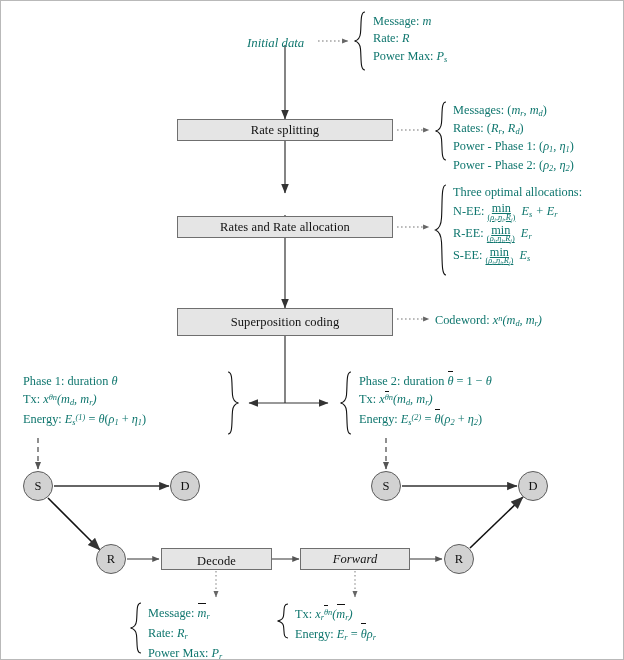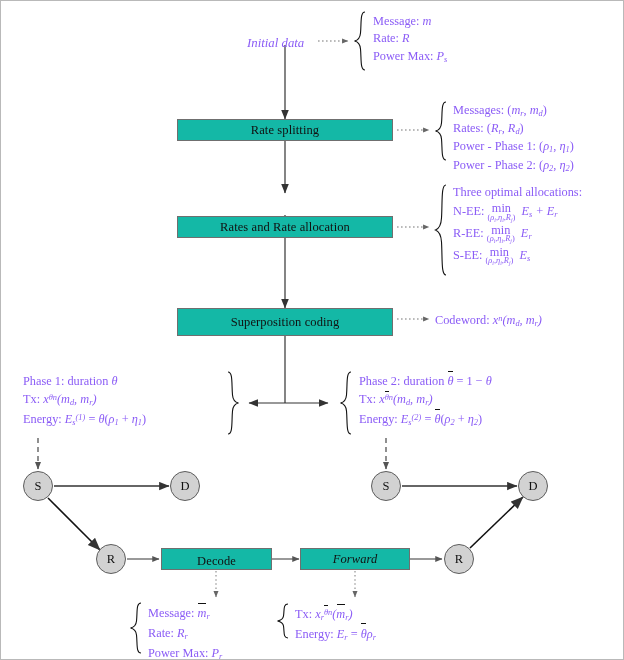--- a/index.html
+++ b/index.html
@@ -1,38 +1,38 @@
 <!DOCTYPE html>
 <html><head>
 <meta charset="utf-8">
 <style>
   html,body{margin:0;padding:0;background:#ffffff;}
   body{font-family:"Liberation Serif","DejaVu Serif",serif;}
   #page{position:relative;width:624px;height:660px;background:#fff;overflow:hidden;
         box-sizing:border-box;border:1px solid #b9b9b9;}
   
-  .pbox{position:absolute;box-sizing:border-box;border:1px solid #6f6f6f;background:#14b8a6;
+  .pbox{position:absolute;box-sizing:border-box;border:1px solid #6f6f6f;background:#e5e5e5;
         display:flex;align-items:center;justify-content:center;
         font-size:12.5px;color:#111;letter-spacing:.1px;}
   
   .node{position:absolute;box-sizing:border-box;border-radius:50%;
         background:#d2d2d2;border:1px solid #5d5d5d;
         display:flex;align-items:center;justify-content:center;
         font-size:12.5px;color:#111;}
   
-  .txt{position:absolute;font-size:12.3px;color:#8b5cf6;white-space:nowrap;line-height:1.42;}
+  .txt{position:absolute;font-size:12.3px;color:#0f766e;white-space:nowrap;line-height:1.42;}
   .italic{font-style:italic;}
   .brace{position:absolute;font-size:12px;line-height:1;color:#111;
          display:flex;align-items:center;justify-content:center;}
   .brace svg{display:block;}
   sub{font-size:.68em;vertical-align:-.28em;}
   sup{font-size:.68em;vertical-align:.42em;}
   .mi{font-style:italic;}
   .cal{font-family:"Liberation Serif",serif;font-style:italic;}
-  .minstack{display:inline-block;text-align:center;vertical-align:middle;line-height:1.02;}
+  .minstack{display:inline-block;text-align:center;vertical-align:middle;line-height:1.02;text-decoration:underline;}
   .minstack .mtop{display:block;font-size:12.3px;}
   .minstack .mbot{display:block;font-size:8.4px;margin-top:-1px;}
   .ov{position:relative;display:inline-block;}
   .ov::before{content:"";position:absolute;left:5%;right:5%;top:-.12em;border-top:1px solid #111;}
   svg.layer{position:absolute;left:0;top:0;width:624px;height:660px;pointer-events:none;}
 </style>
 </head>
 <body>
 
 <div id="page">

